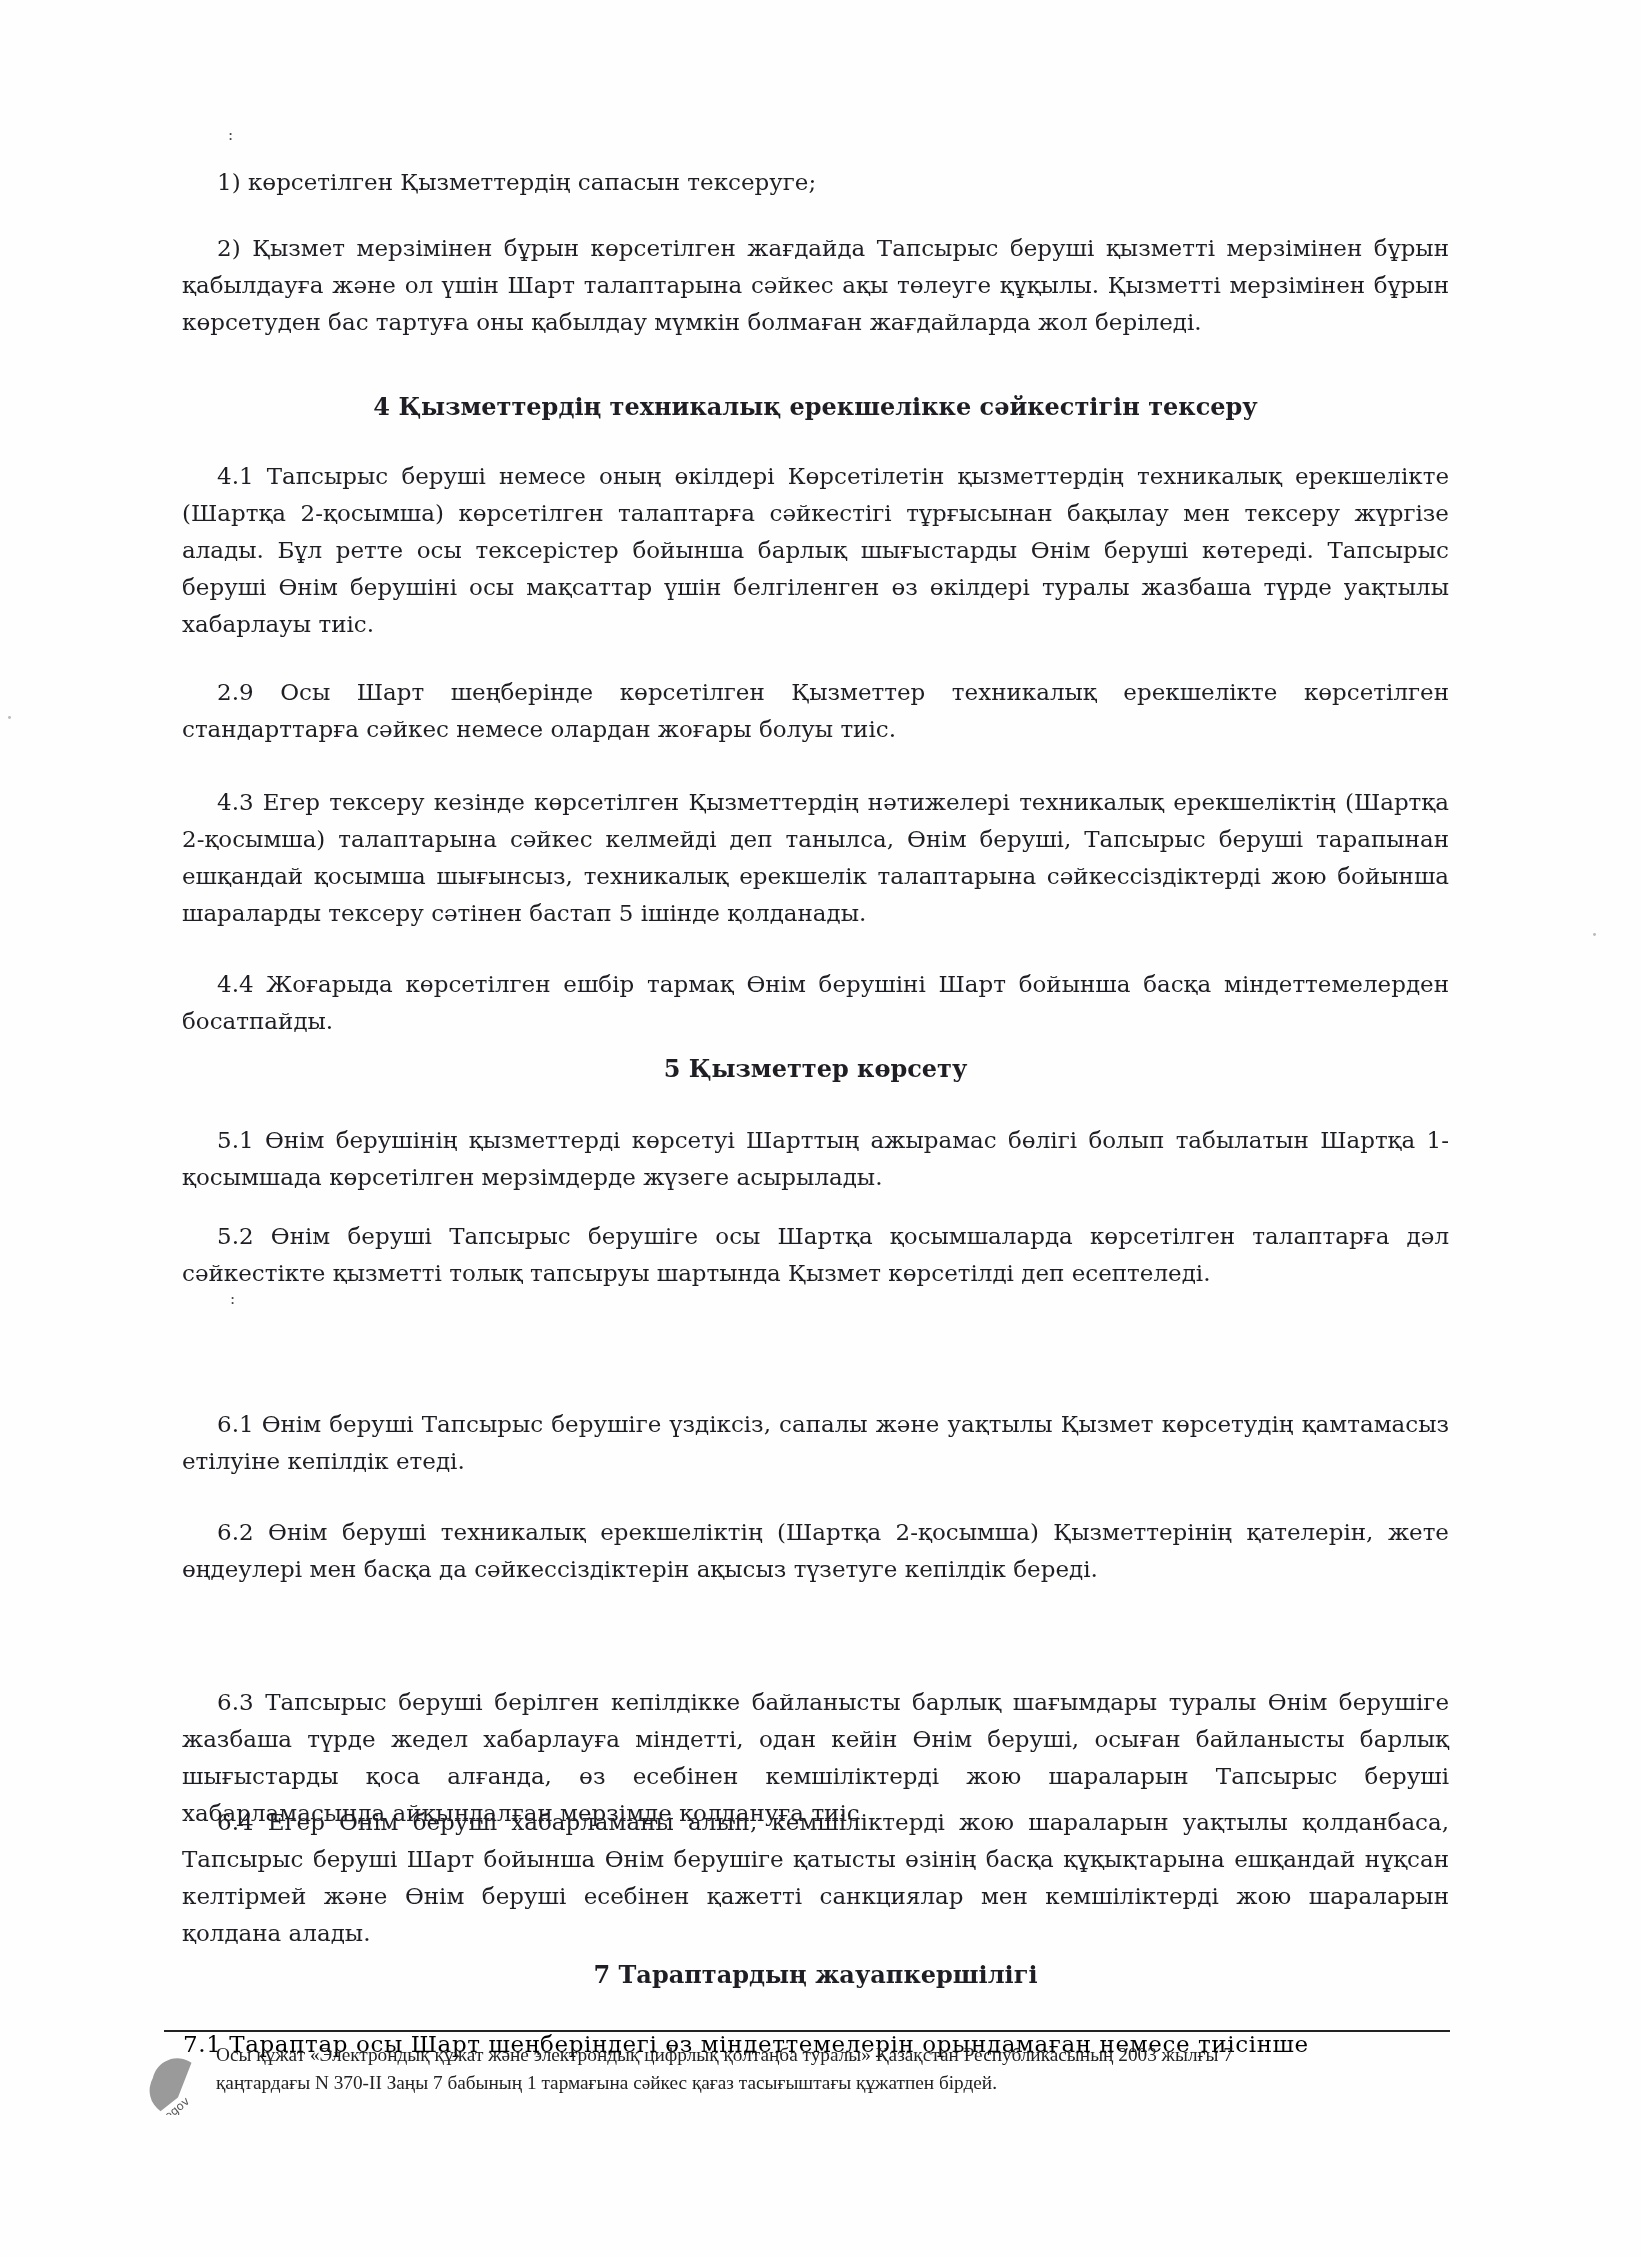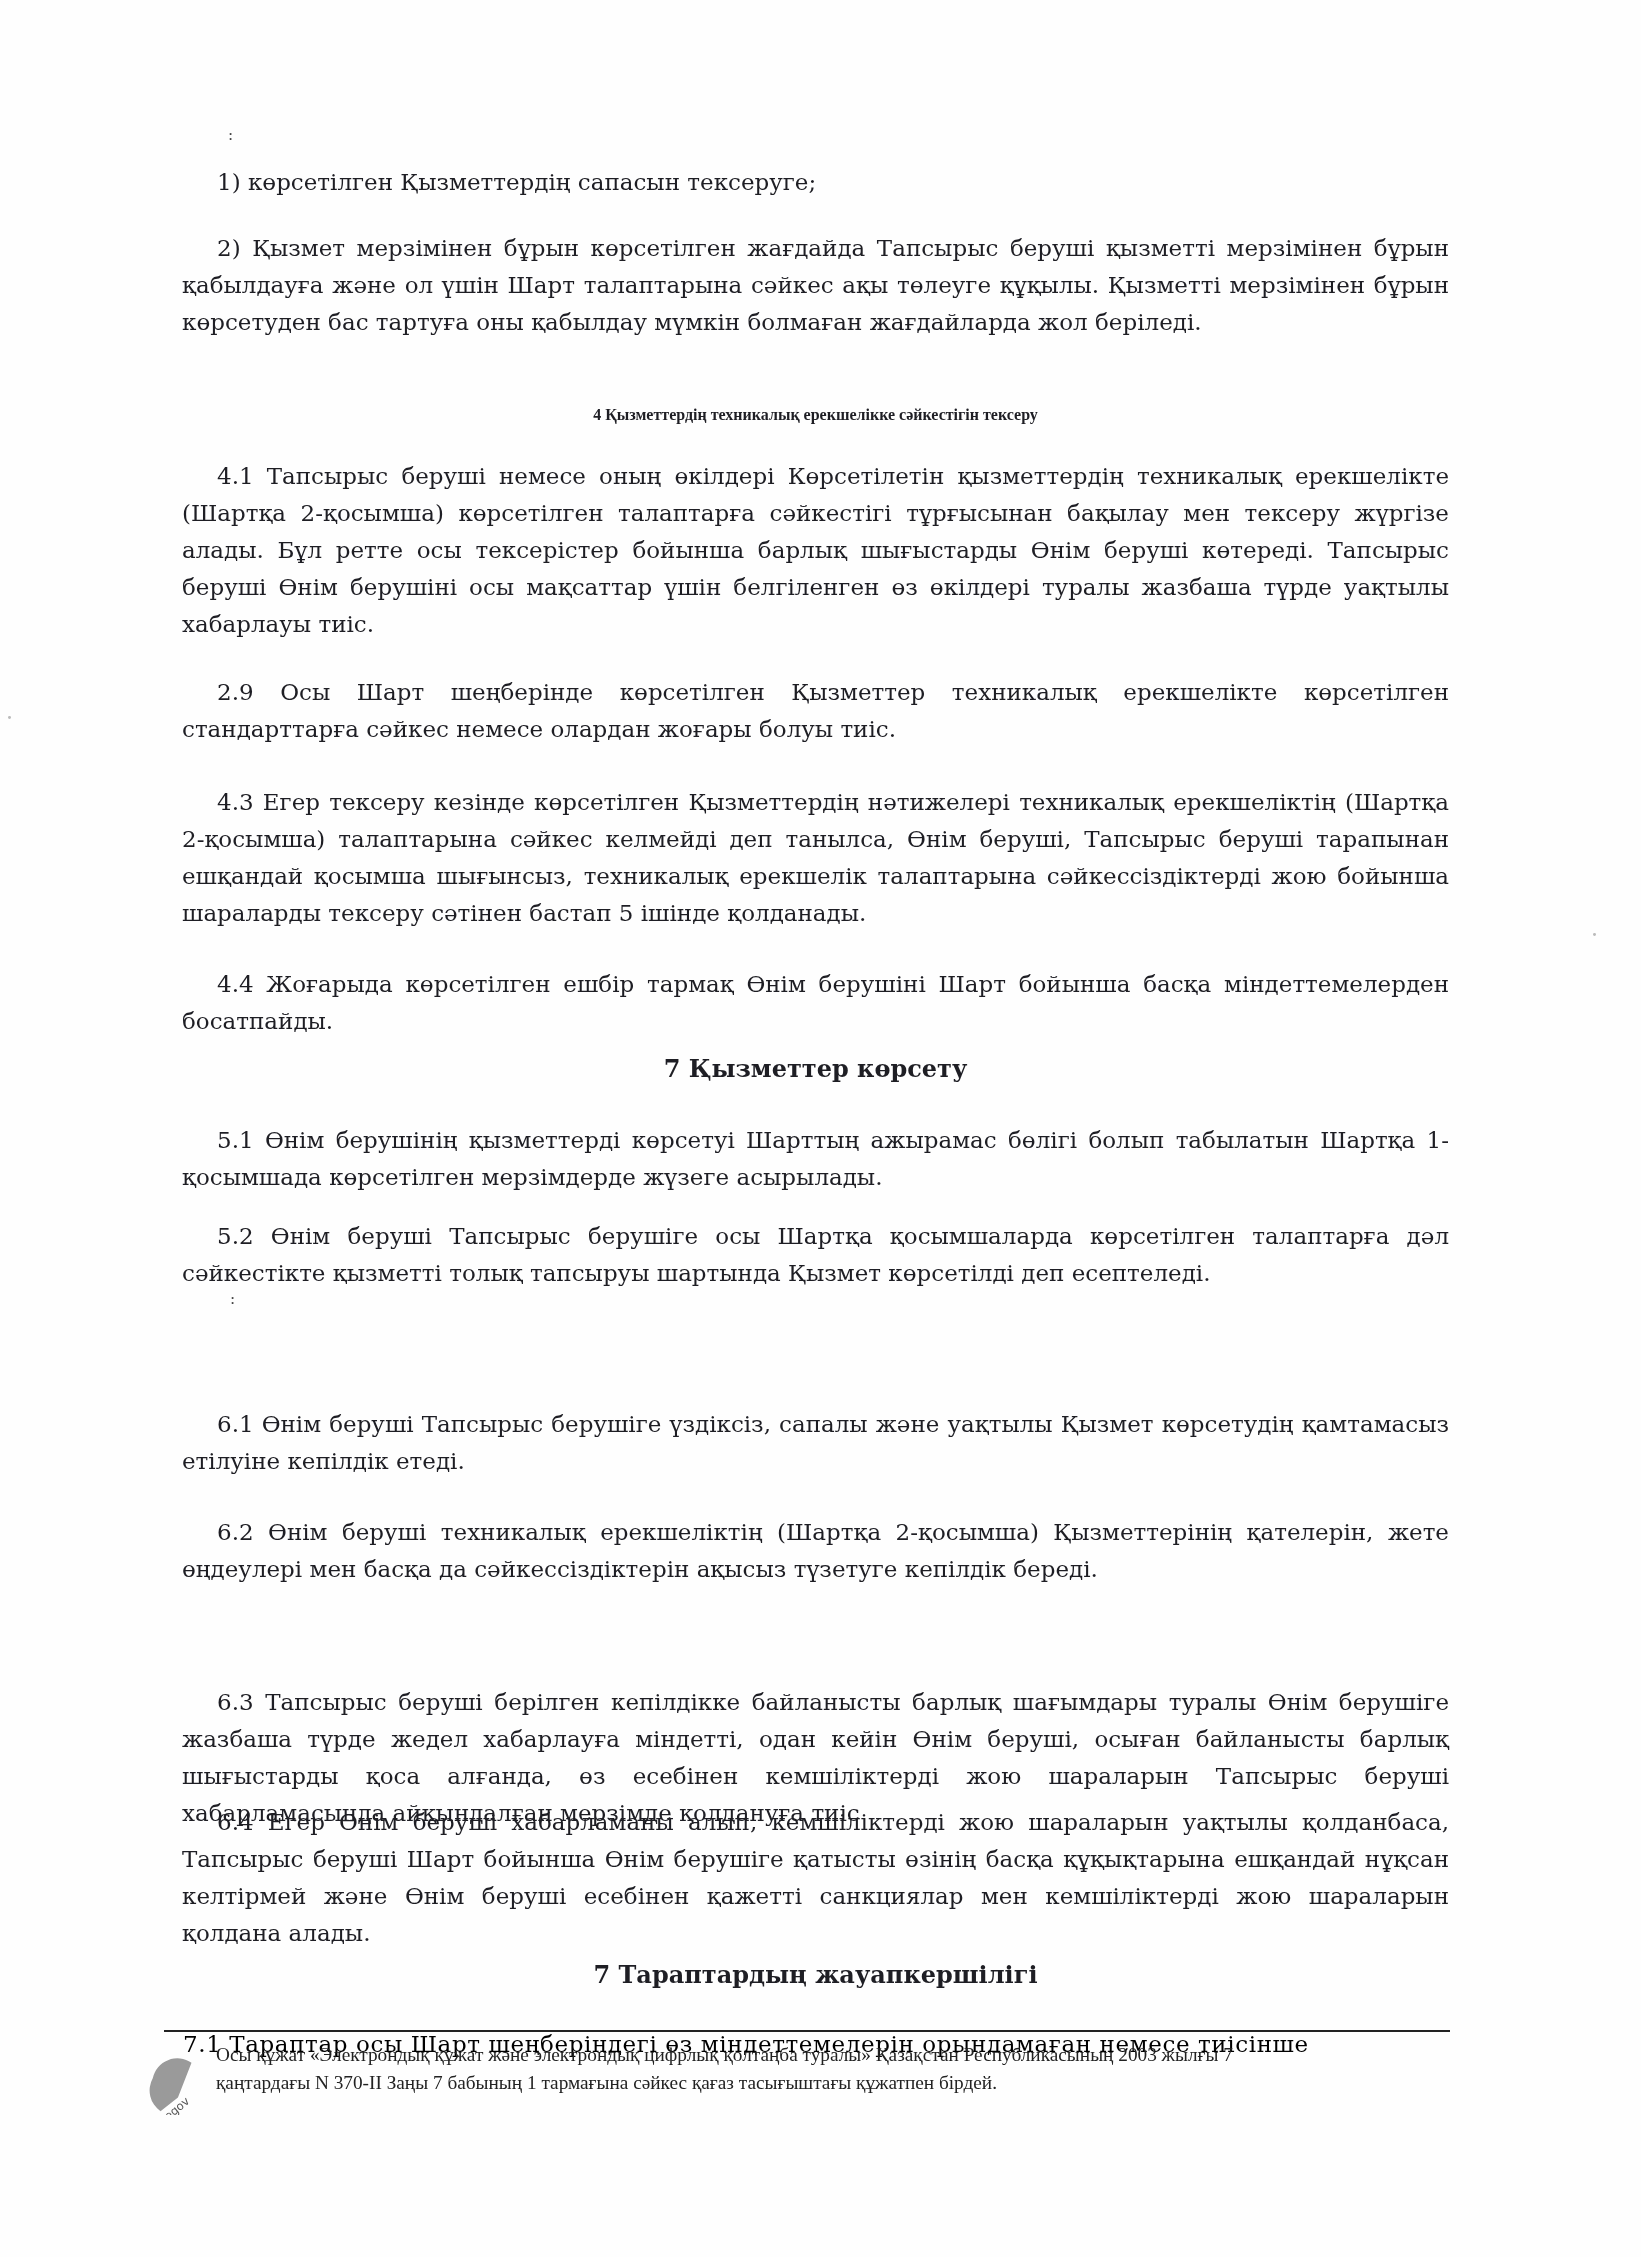--- a/index.html
+++ b/index.html
@@ -44,31 +44,31 @@
 <body>
 
 <div class="page">
 
   <span class="mark" style="left:228px; top:126px;">:</span>
 
   <p class="para indent" style="top:164px;">1) көрсетілген Қызметтердің сапасын тексеруге;</p>
 
   <p class="para indent" style="top:230px;">2) Қызмет мерзімінен бұрын көрсетілген жағдайда Тапсырыс беруші қызметті мерзімінен бұрын қабылдауға және ол үшін Шарт талаптарына сәйкес ақы төлеуге құқылы. Қызметті мерзімінен бұрын көрсетуден бас тартуға оны қабылдау мүмкін болмаған жағдайларда жол беріледі.</p>
 
-  <h2 class="heading" style="top:396px; font-size:16px;font-family:Liberation Serif, serif;">4 Қызметтердің техникалық ерекшелікке сәйкестігін тексеру</h2>
+  <h2 class="heading" style="top:388px; font-size:24px;">4 Қызметтердің техникалық ерекшелікке сәйкестігін тексеру</h2>
 
   <p class="para indent" style="top:458px;">4.1 Тапсырыс беруші немесе оның өкілдері Көрсетілетін қызметтердің техникалық ерекшелікте (Шартқа 2-қосымша) көрсетілген талаптарға сәйкестігі тұрғысынан бақылау мен тексеру жүргізе алады. Бұл ретте осы тексерістер бойынша барлық шығыстарды Өнім беруші көтереді. Тапсырыс беруші Өнім берушіні осы мақсаттар үшін белгіленген өз өкілдері туралы жазбаша түрде уақтылы хабарлауы тиіс.</p>
 
   <p class="para indent" style="top:674px;">2.9 Осы Шарт шеңберінде көрсетілген Қызметтер техникалық ерекшелікте көрсетілген стандарттарға сәйкес немесе олардан жоғары болуы тиіс.</p>
 
   <p class="para indent" style="top:784px;">4.3 Егер тексеру кезінде көрсетілген Қызметтердің нәтижелері техникалық ерекшеліктің (Шартқа 2-қосымша) талаптарына сәйкес келмейді деп танылса, Өнім беруші, Тапсырыс беруші тарапынан ешқандай қосымша шығынсыз, техникалық ерекшелік талаптарына сәйкессіздіктерді жою бойынша шараларды тексеру сәтінен бастап 5 ішінде қолданады.</p>
 
   <p class="para indent" style="top:966px;">4.4 Жоғарыда көрсетілген ешбір тармақ Өнім берушіні Шарт бойынша басқа міндеттемелерден босатпайды.</p>
 
-  <h2 class="heading" style="top:1050px; font-size:24px;">7 Қызметтер көрсету</h2>
+  <h2 class="heading" style="top:1050px; font-size:24px;">5 Қызметтер көрсету</h2>
 
   <p class="para indent" style="top:1122px;">5.1 Өнім берушінің қызметтерді көрсетуі Шарттың ажырамас бөлігі болып табылатын Шартқа 1-қосымшада көрсетілген мерзімдерде жүзеге асырылады.</p>
 
   <p class="para indent" style="top:1218px;">5.2 Өнім беруші Тапсырыс берушіге осы Шартқа қосымшаларда көрсетілген талаптарға дәл сәйкестікте қызметті толық тапсыруы шартында Қызмет көрсетілді деп есептеледі.</p>
 
   <span class="mark" style="left:230px; top:1290px;">:</span>
 
 
   <p class="para indent" style="top:1406px;">6.1 Өнім беруші Тапсырыс берушіге үздіксіз, сапалы және уақтылы Қызмет көрсетудің қамтамасыз етілуіне кепілдік етеді.</p>
 

